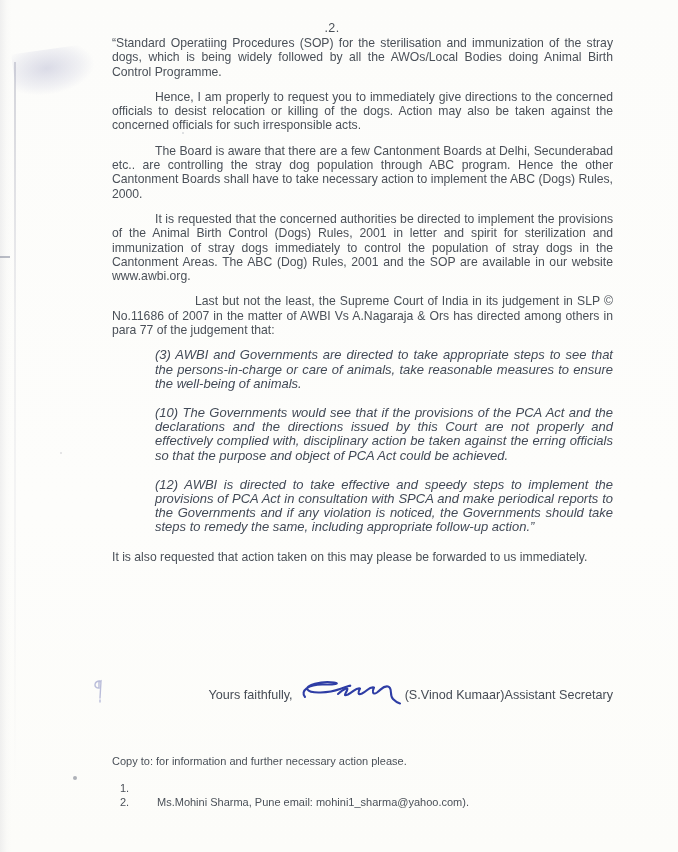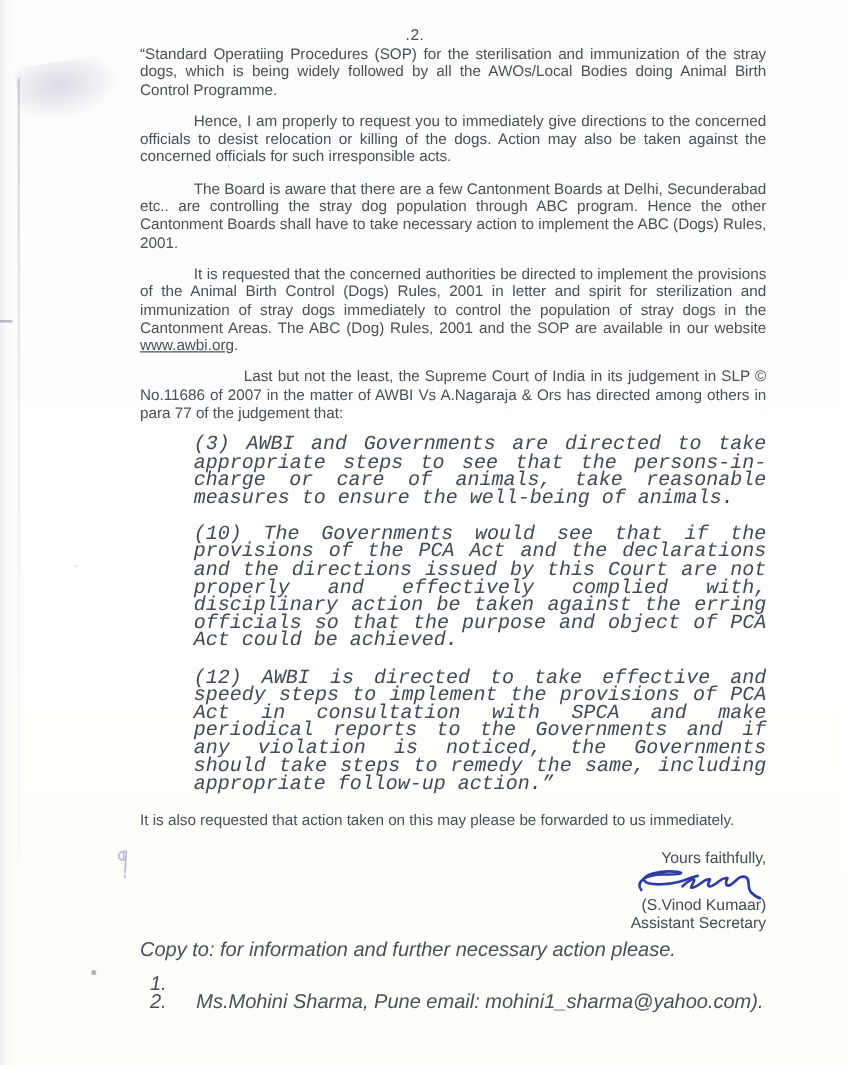--- a/index.html
+++ b/index.html
@@ -23,35 +23,35 @@
   .speck.s3{left:60px;top:452px;width:2px;height:2px;opacity:.4;}
 
   .page-number{position:absolute;top:21px;left:0;right:14px;text-align:center;
     font-size:12.5px;letter-spacing:.4px;color:#4a5058;}
 
   .content{position:absolute;left:112px;top:36px;width:501px;
     font-size:12.2px;line-height:14.3px;text-align:justify;}
   .content p{margin:0 0 11px 0;}
   .content p.indent{text-indent:43px;}
   .content p.deep-indent{text-indent:83px;}
-  .link{text-decoration:underline;margin-top:25px;}
+  .link{margin-top:25px;}
 
-  .quotes{margin:2px 0 0 43px;width:458px;font-family:Liberation Mono, monospace;
-    font-style:italic;font-size:16px;line-height:14.2px;color:#424a57;}
+  .quotes{margin:2px 0 0 43px;width:458px;font-family:Liberation Sans, sans-serif;
+    font-style:italic;font-size:13px;line-height:14.2px;color:#424a57;}
   .quotes p{margin:0 0 15px 0;}
 
   .closing{margin-top:0;}
 
-  .signature{position:absolute;top:679px;right:65px;display:flex;flex-direction:column;
+  .signature{position:absolute;top:679px;right:65px;display:flex;flex-direction:row;
     align-items:flex-end;text-align:right;font-size:12.6px;line-height:14.5px;color:#464c55;}
   .sig-svg{margin:-3px 0 -4px 0;display:block;}
 
   .pen-mark{position:absolute;left:90px;top:676px;opacity:.8;}
 
-  .copy{position:absolute;left:112px;top:754px;font-size:16px;line-height:14.5px;color:#4a5058;font-style:italic;}
+  .copy{position:absolute;left:112px;top:754px;font-size:11px;line-height:14.5px;color:#4a5058;}
   .copy-items{margin-top:12px;}
   .copy-item{display:flex;}
   .copy-item .num{width:37px;margin-left:8px;flex:0 0 auto;}
   .copy-item .txt{flex:1;}
 </style>
 </head>
 <body>
 
 <div class="page">
 
@@ -61,21 +61,21 @@
   <div class="edge-dash"></div>
   <div class="speck s1"></div>
   <div class="speck s2"></div>
   <div class="speck s3"></div>
 
   <div class="page-number">.2.</div>
 
   <div class="content">
     <p class="no-indent">“Standard Operatiing Procedures (SOP) for the sterilisation and immunization of the stray dogs, which is being widely followed by all the AWOs/Local Bodies doing Animal Birth Control Programme.</p>
     <p class="indent">Hence, I am properly to request you to immediately give directions to the concerned officials to desist relocation or killing of the dogs. Action may also be taken against the concerned officials for such irresponsible acts.</p>
-    <p class="indent">The Board is aware that there are a few Cantonment Boards at Delhi, Secunderabad etc.. are controlling the stray dog population through ABC program. Hence the other Cantonment Boards shall have to take necessary action to implement the ABC (Dogs) Rules, 2001.</p>
+    <p class="indent">The Board is aware that there are a few Cantonment Boards at Delhi, Secunderabad etc.. are controlling the stray dog population through ABC program. Hence the other Cantonment Boards shall have to take necessary action to implement the ABC (Dogs) Rules, 2000.</p>
     <p class="indent"><span>It is requested that the concerned authorities be directed to implement the provisions of the Animal Birth Control (Dogs) Rules, 2001 in letter and spirit for sterilization and immunization of stray dogs immediately to control the population of stray dogs in the Cantonment Areas. The ABC (Dog) Rules, 2001 and the SOP are available in our website </span><span class="link">www.awbi.org</span><span>.</span></p>
     <p class="deep-indent">Last but not the least, the Supreme Court of India in its judgement in SLP © No.11686 of 2007 in the matter of AWBI Vs A.Nagaraja &amp; Ors has directed among others in para 77 of the judgement that:</p>
 
     <div class="quotes">
       <p>(3) AWBI and Governments are directed to take appropriate steps to see that the persons-in-charge or care of animals, take reasonable measures to ensure the well-being of animals.</p>
       <p>(10) The Governments would see that if the provisions of the PCA Act and the declarations and the directions issued by this Court are not properly and effectively complied with, disciplinary action be taken against the erring officials so that the purpose and object of PCA Act could be achieved.</p>
       <p>(12) AWBI is directed to take effective and speedy steps to implement the provisions of PCA Act in consultation with SPCA and make periodical reports to the Governments and if any violation is noticed, the Governments should take steps to remedy the same, including appropriate follow-up action.”</p>
     </div>
 
     <p class="no-indent closing">It is also requested that action taken on this may please be forwarded to us immediately.</p>

